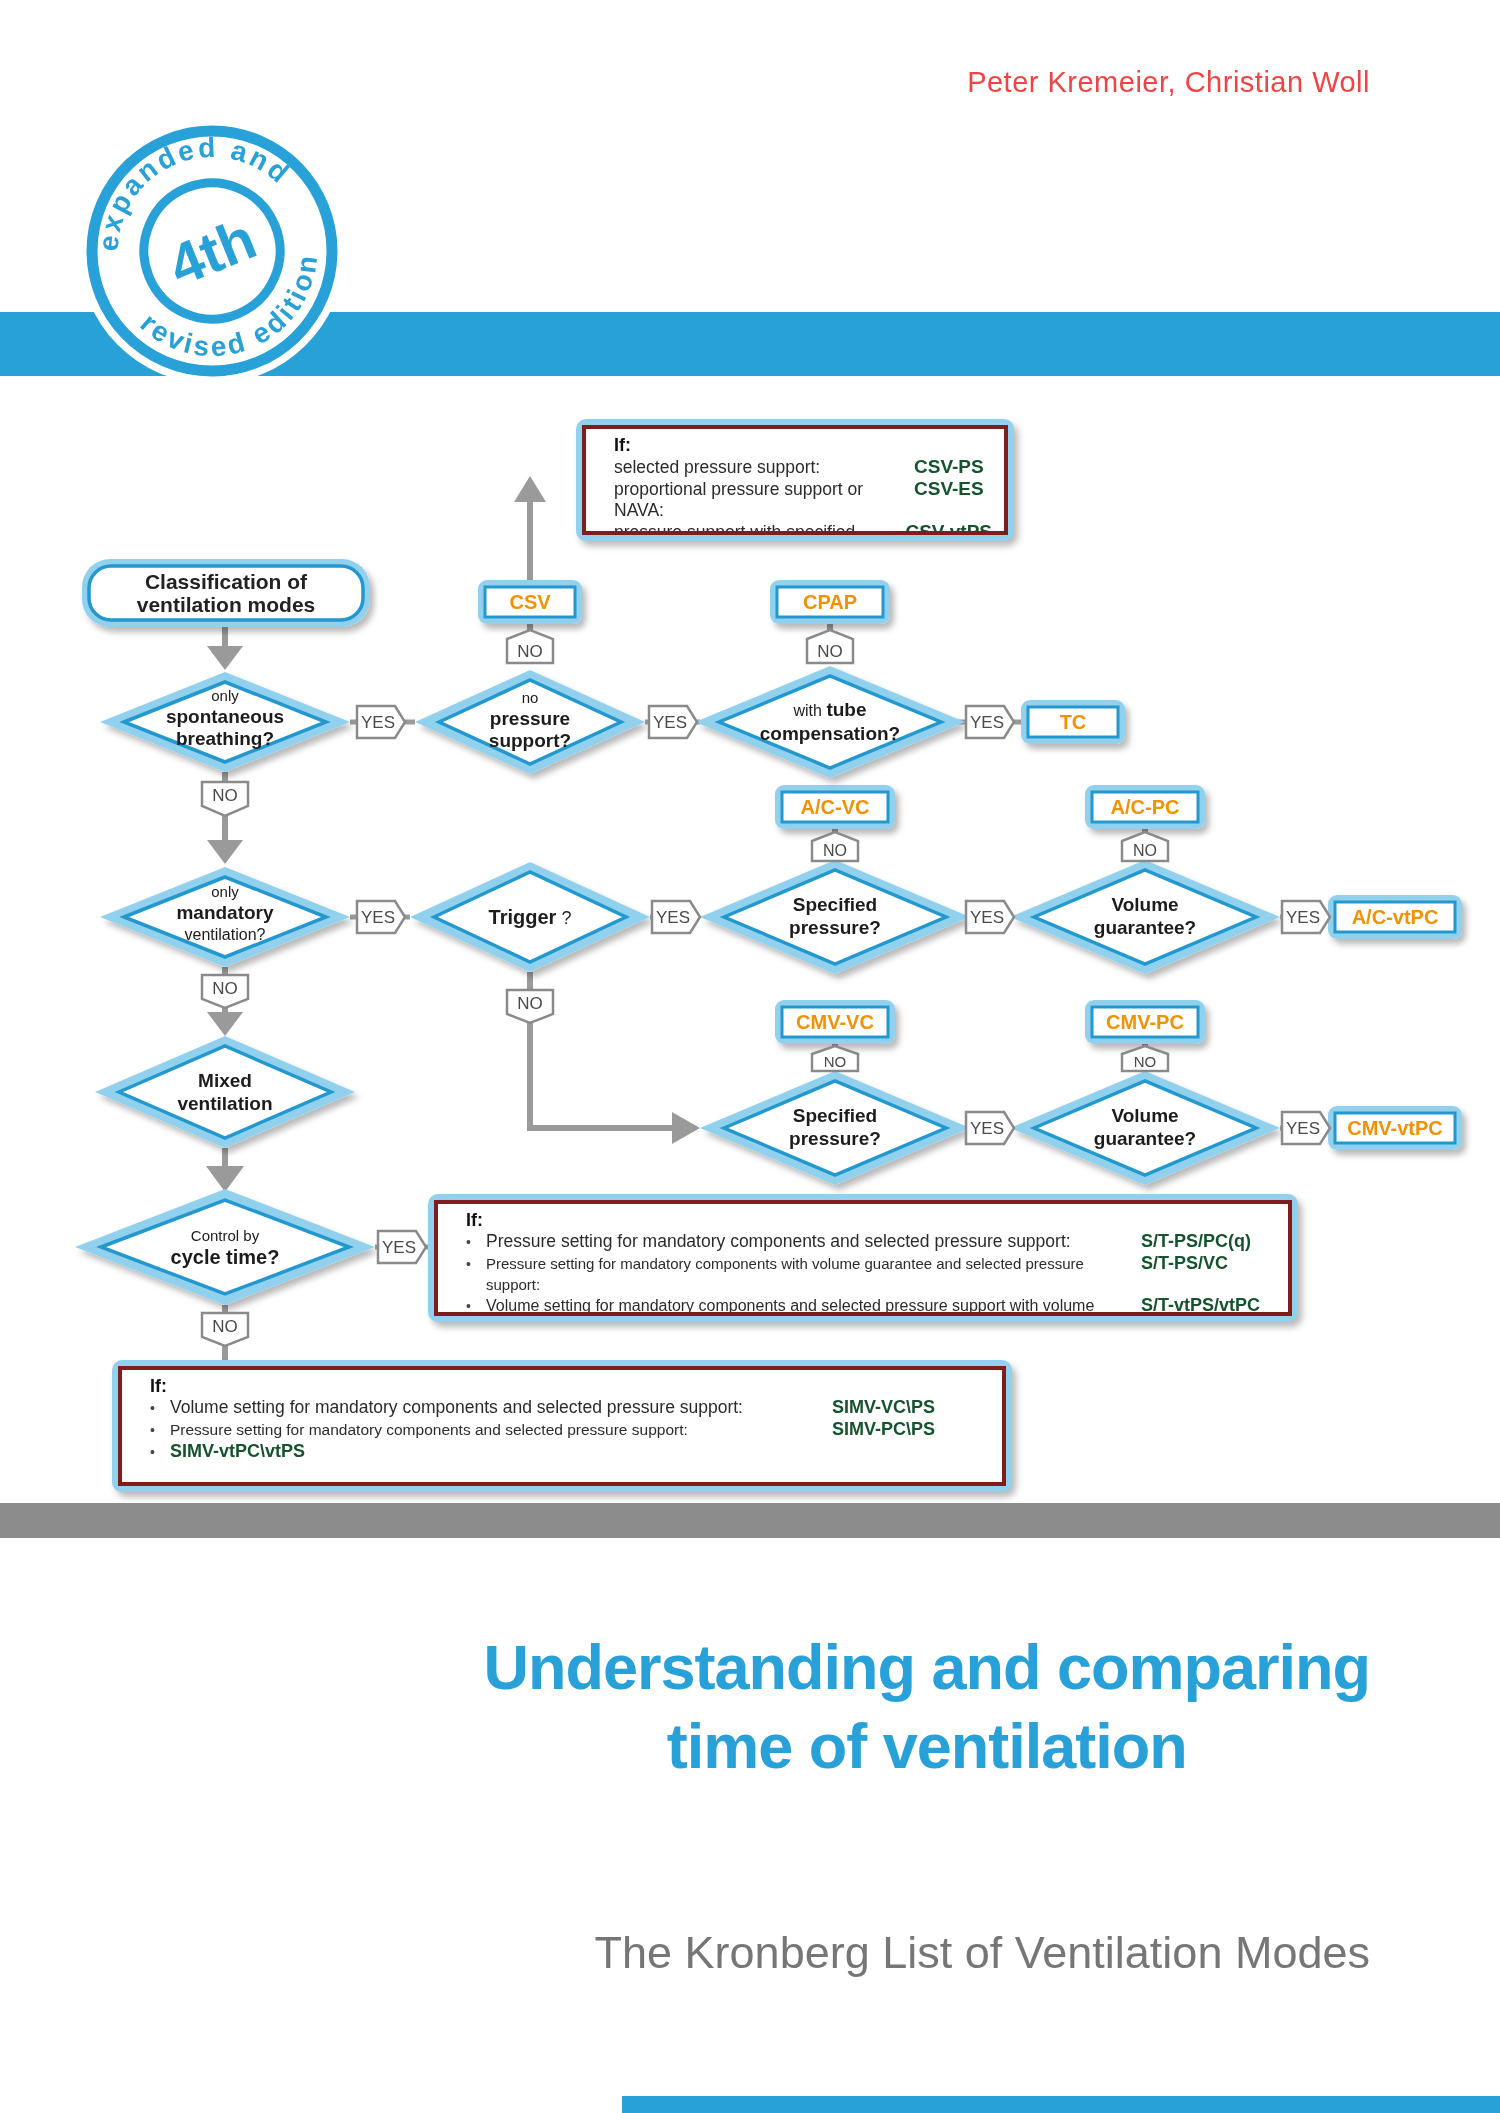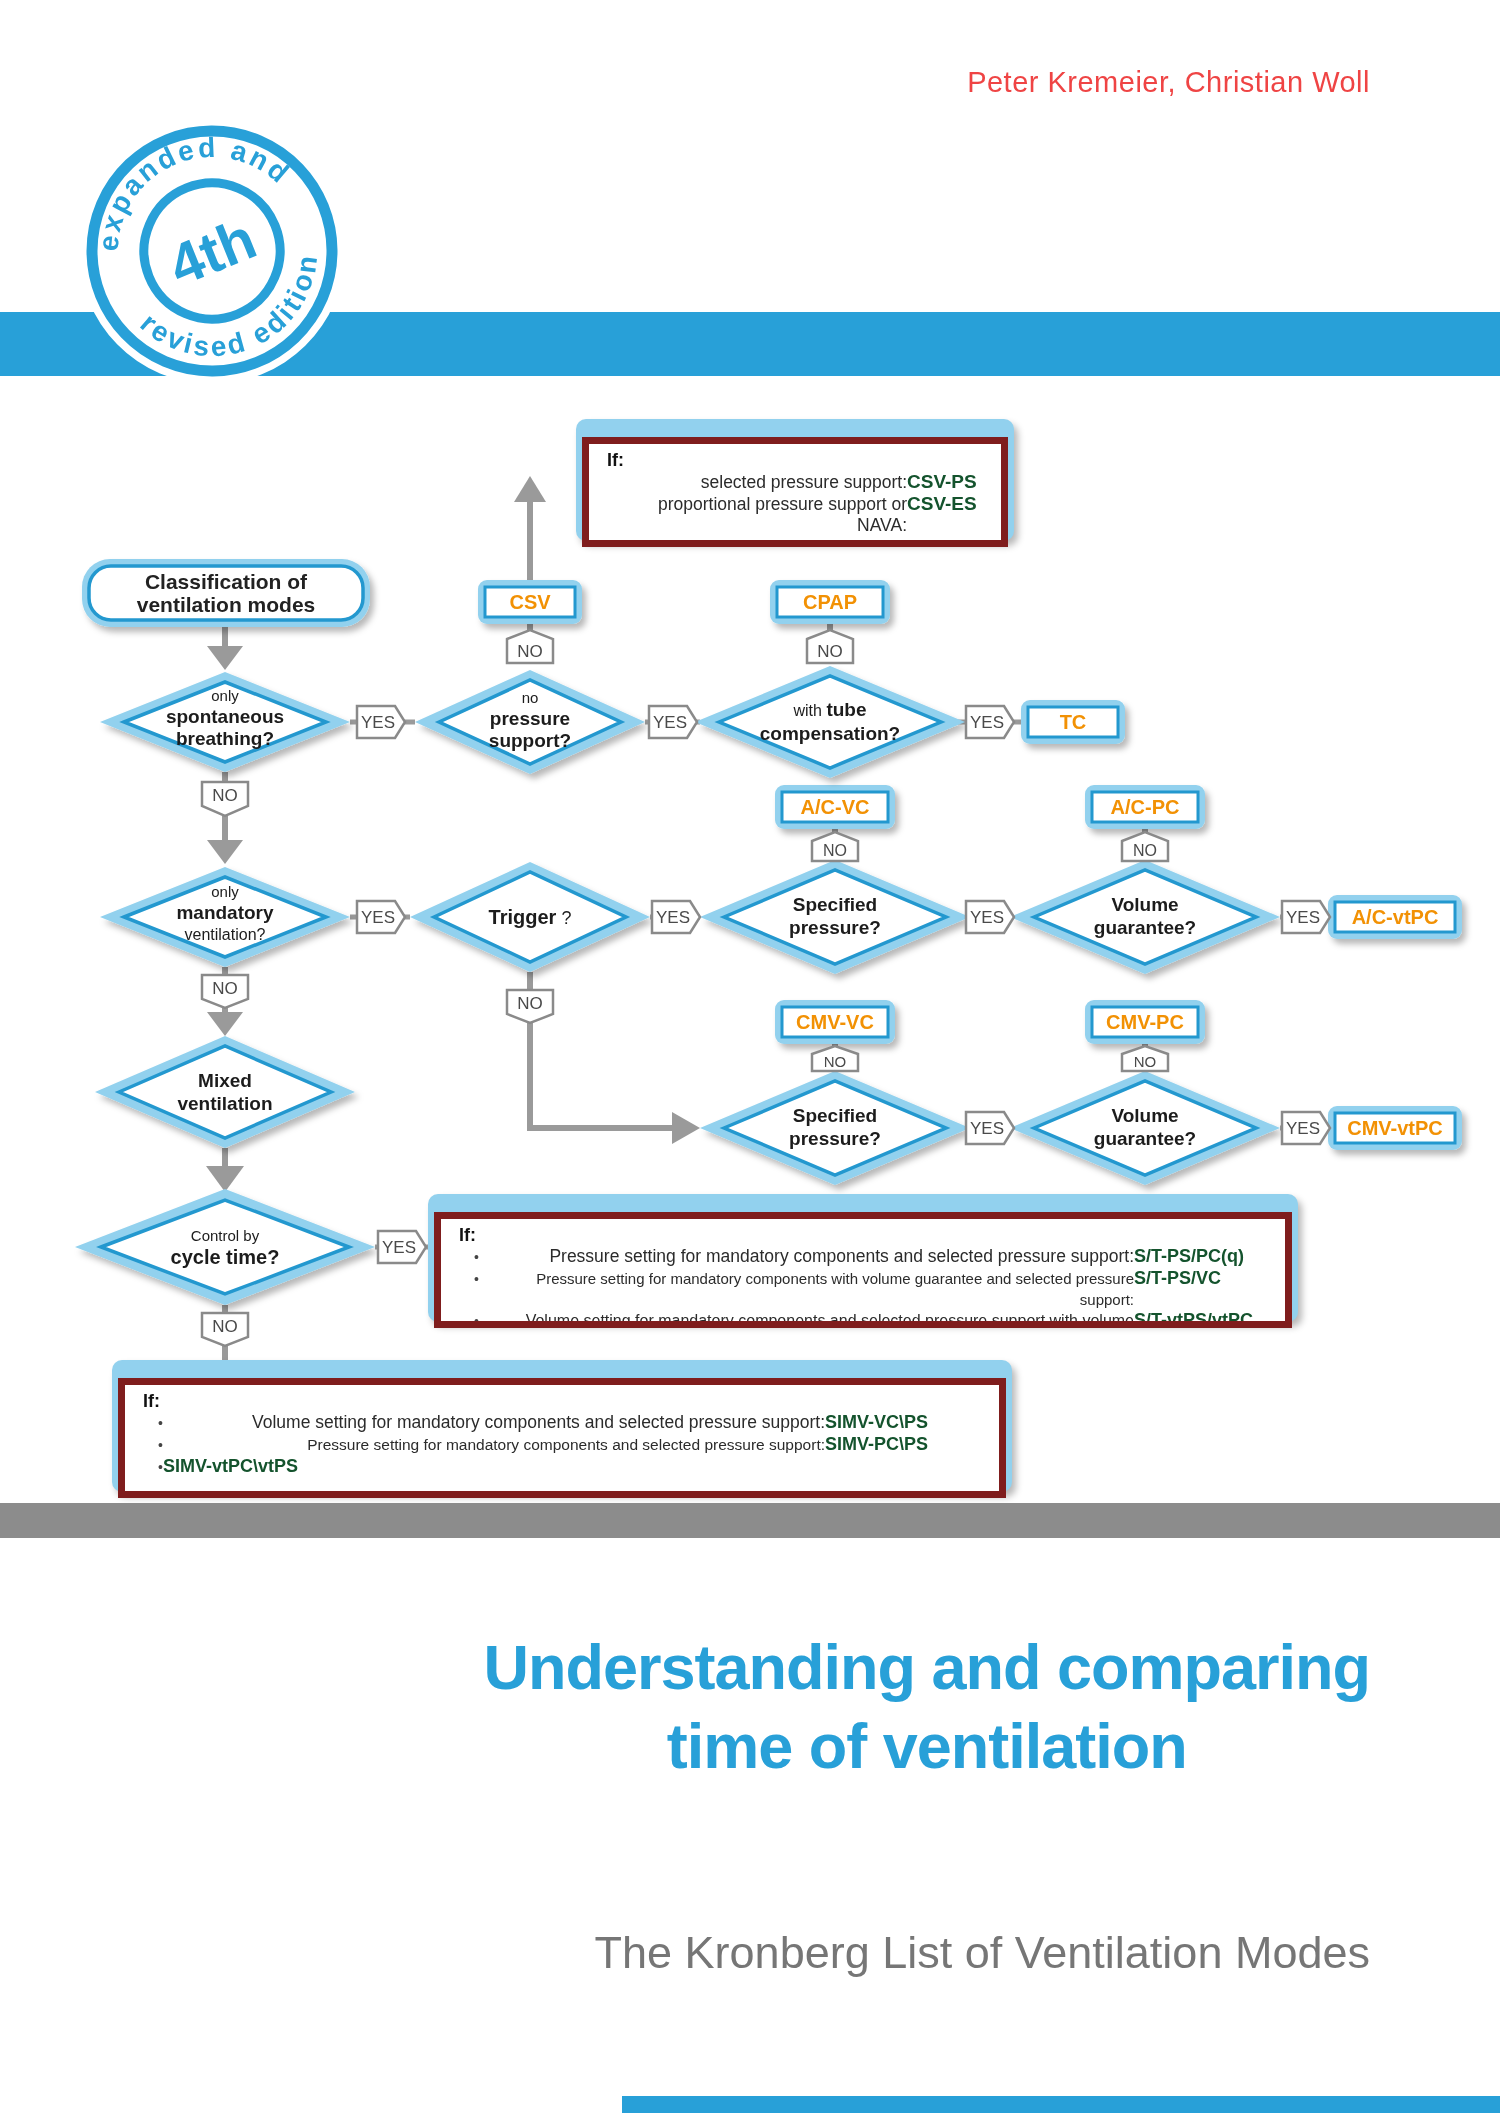--- a/index.html
+++ b/index.html
@@ -8,24 +8,24 @@
   .abs{position:absolute;}
   
   #authors{right:130px;top:66px;font-size:29px;color:#ef4444;letter-spacing:.5px;}
   #band{left:0;top:312px;width:1500px;height:64px;background:#28a0d8;}
   
   #flow{left:0;top:0;}
   svg text{font-family:"Liberation Sans",sans-serif;}
   
   .ifbox{position:absolute;background:#92d1ee;border-radius:10px;padding:6px;
          box-shadow:4px 5px 7px rgba(0,0,0,.28);}
-  .ifbox-inner{background:#fff;border:7px solid #7f1d1d;height:100%;box-sizing:border-box;
-               padding:5px 12px 0 18px;overflow:hidden;margin-top:12px;}
+  .ifbox-inner{background:#fff;border:4px solid #7f1d1d;height:100%;box-sizing:border-box;
+               padding:5px 12px 0 28px;overflow:hidden;}
   .if-heading{font-weight:bold;font-size:18px;color:#111;line-height:22px;}
-  .ifrow{display:flex;align-items:baseline;line-height:21px;text-align:right;}
+  .ifrow{display:flex;align-items:baseline;line-height:21px;}
   .iflabel{color:#2b2b2b;}
   .ifcode{color:#14532d;font-weight:bold;white-space:nowrap;}
   .bullet{width:20px;flex:0 0 20px;color:#444;font-size:14px;}
   
   #if-csv .iflabel{width:300px;font-size:17.5px;}
   #if-csv .ifcode{font-size:19px;}
   
   #if-st .iflabel{width:655px;}
   #if-st .r1 .iflabel{font-size:17.5px;}
   #if-st .r2 .iflabel{font-size:15px;}

